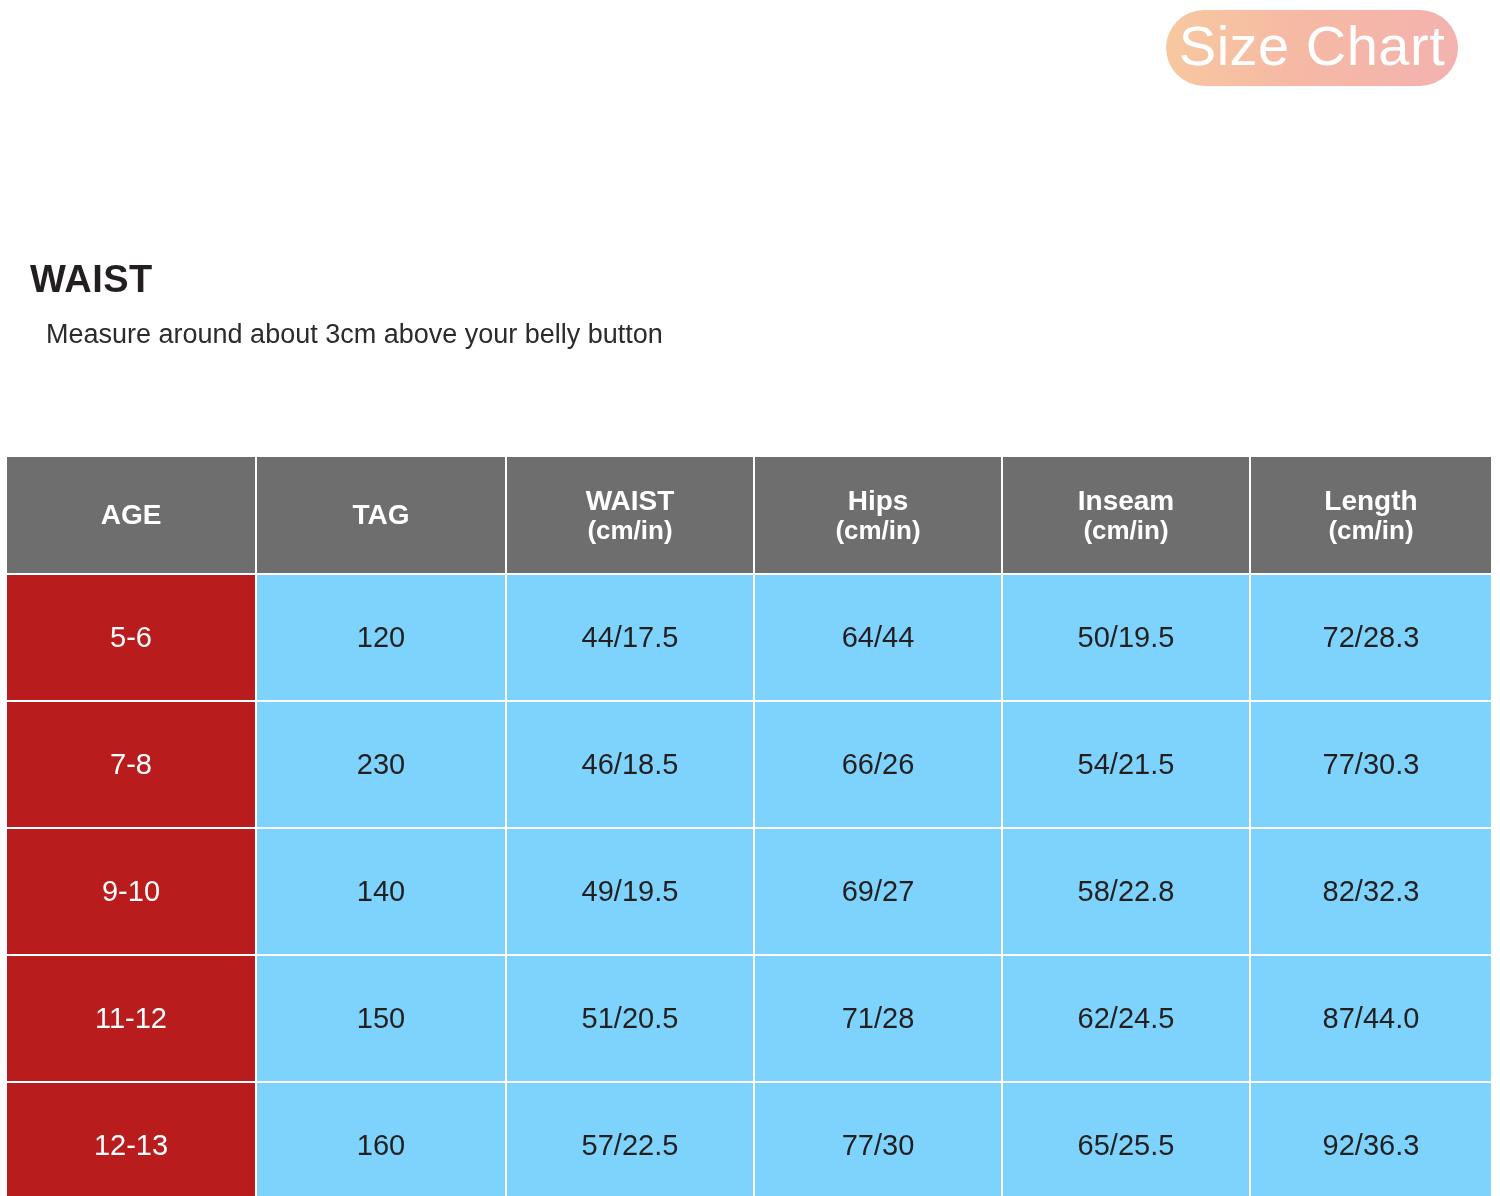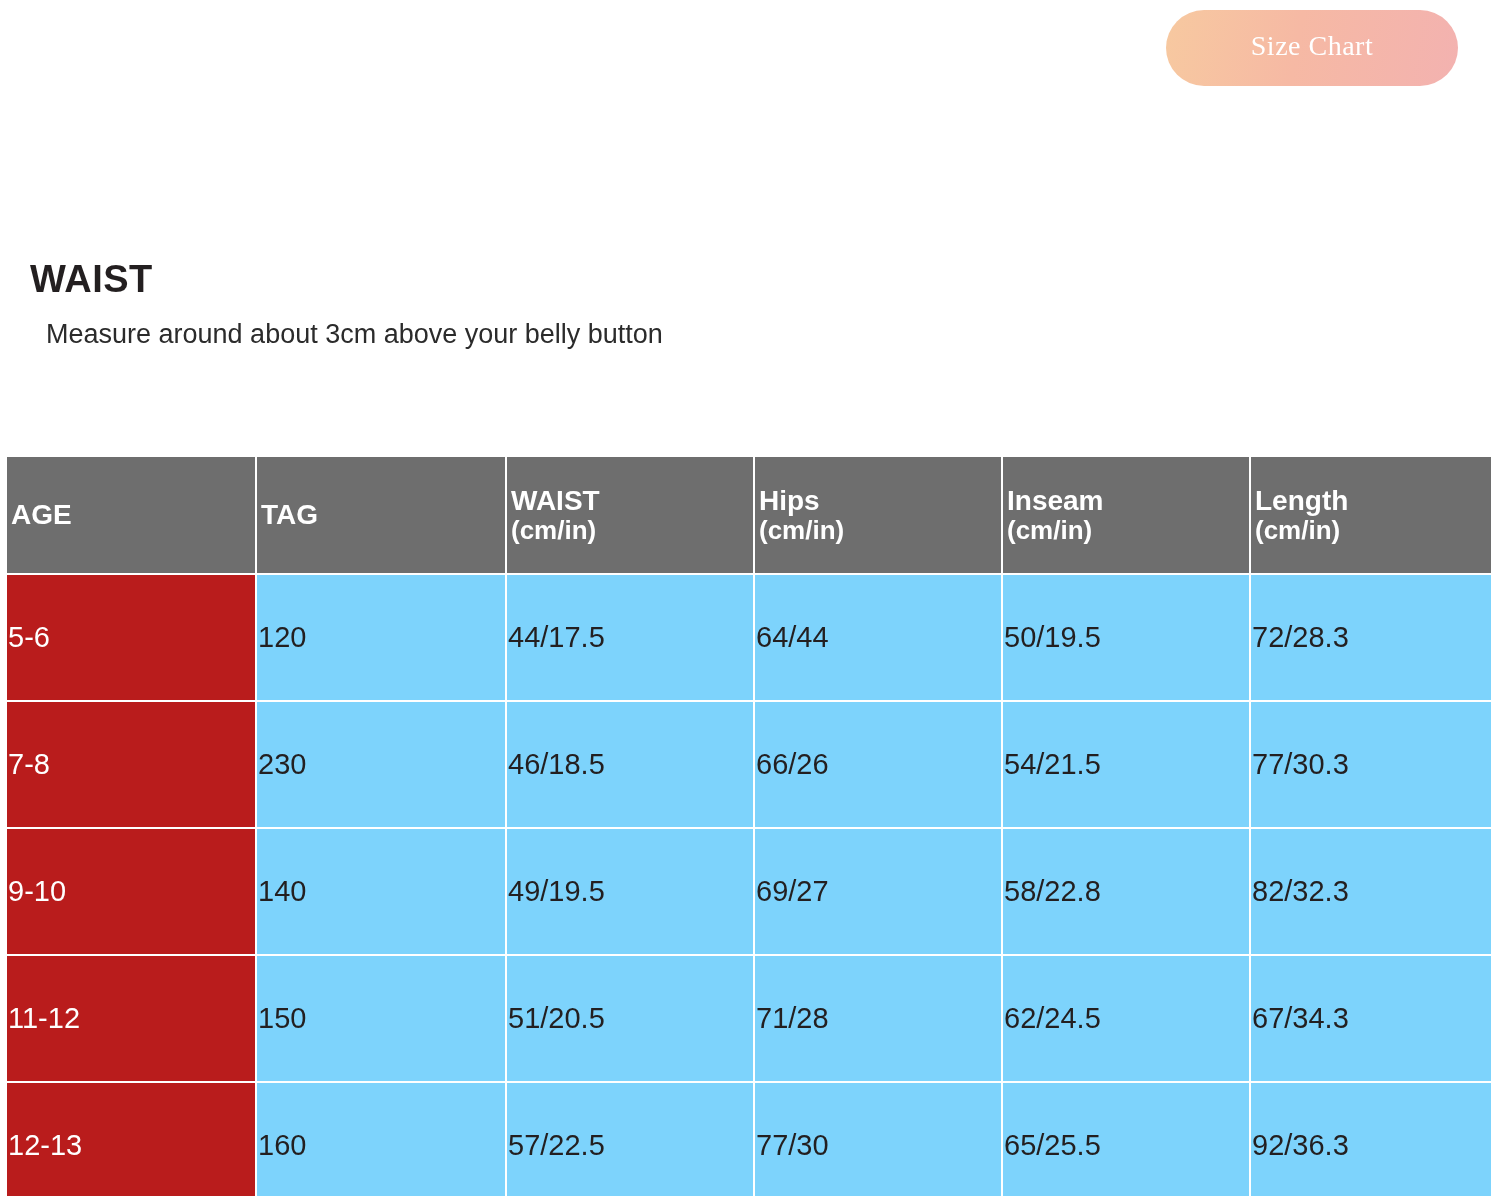--- a/index.html
+++ b/index.html
@@ -29,22 +29,22 @@
     width: 292px;
     height: 76px;
     border-radius: 38px;
     background: linear-gradient(100deg, #f7c9a0 0%, #f6b9a4 45%, #f3b2b0 100%);
     display: flex;
     align-items: center;
     justify-content: center;
   }
   .badge-label {
     color: #ffffff;
-    font-family: Liberation Serif, serif;
-    font-size: 28px;
+    font-family: Liberation Sans, sans-serif;
+    font-size: 56px;
     letter-spacing: 0.5px;
     font-weight: 400;
     line-height: 1;
     padding-bottom: 4px;
   }
 
   
   .heading-block {
     position: absolute;
     left: 30px;
@@ -74,21 +74,21 @@
     width: 1486px;
   }
   table.size-table {
     border-collapse: collapse;
     width: 100%;
     table-layout: fixed;
   }
   table.size-table th,
   table.size-table td {
     border: 2px solid #ffffff;
-    text-align: left;
+    text-align: center;
     vertical-align: middle;
   }
   thead th {
     background: #6e6e6e;
     color: #ffffff;
     height: 116px;
     font-size: 28px;
     font-weight: bold;
     line-height: 1.12;
     padding: 0 4px;
@@ -193,21 +193,21 @@
           <td>69/27</td>
           <td>58/22.8</td>
           <td>82/32.3</td>
         </tr>
         <tr>
           <td class="age-cell">11-12</td>
           <td>150</td>
           <td>51/20.5</td>
           <td>71/28</td>
           <td>62/24.5</td>
-          <td>67/34.3</td>
+          <td>87/44.0</td>
         </tr>
         <tr>
           <td class="age-cell">12-13</td>
           <td>160</td>
           <td>57/22.5</td>
           <td>77/30</td>
           <td>65/25.5</td>
           <td>92/36.3</td>
         </tr>
       </tbody>

